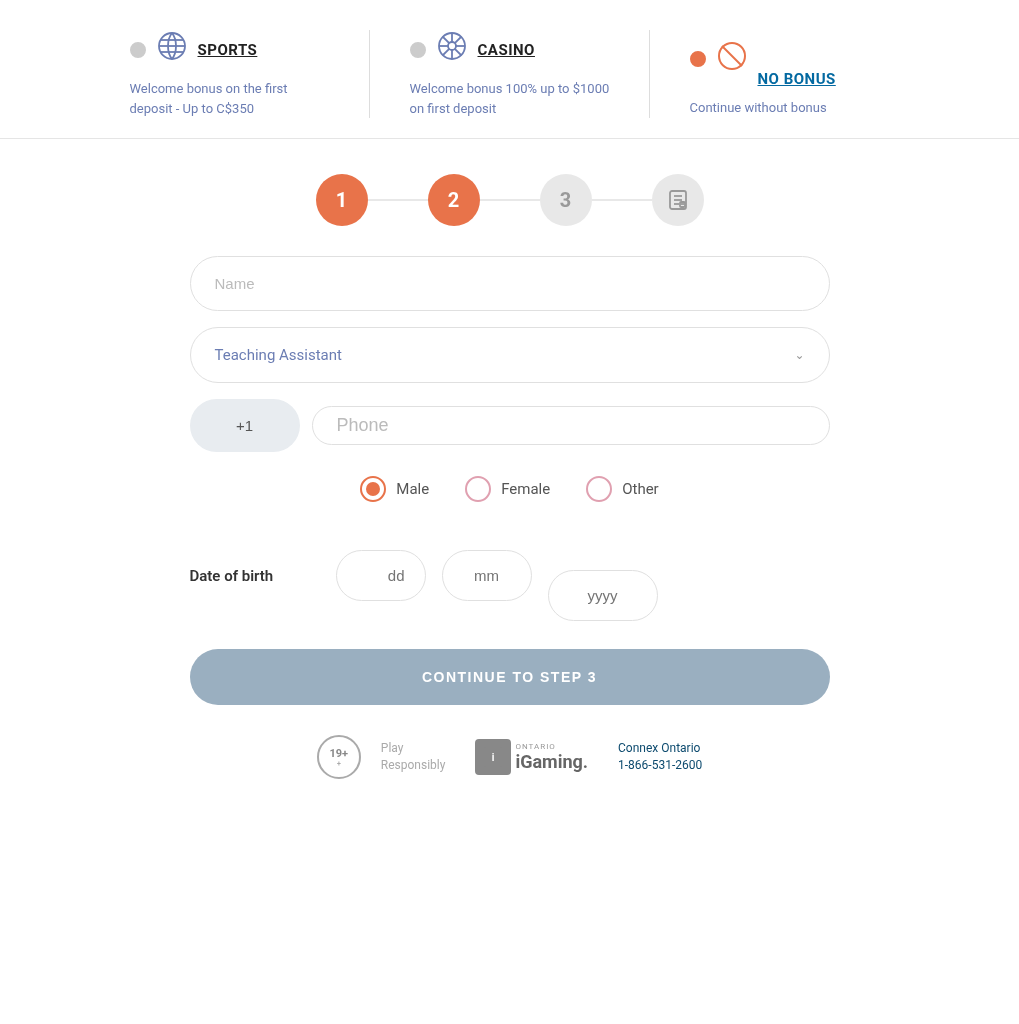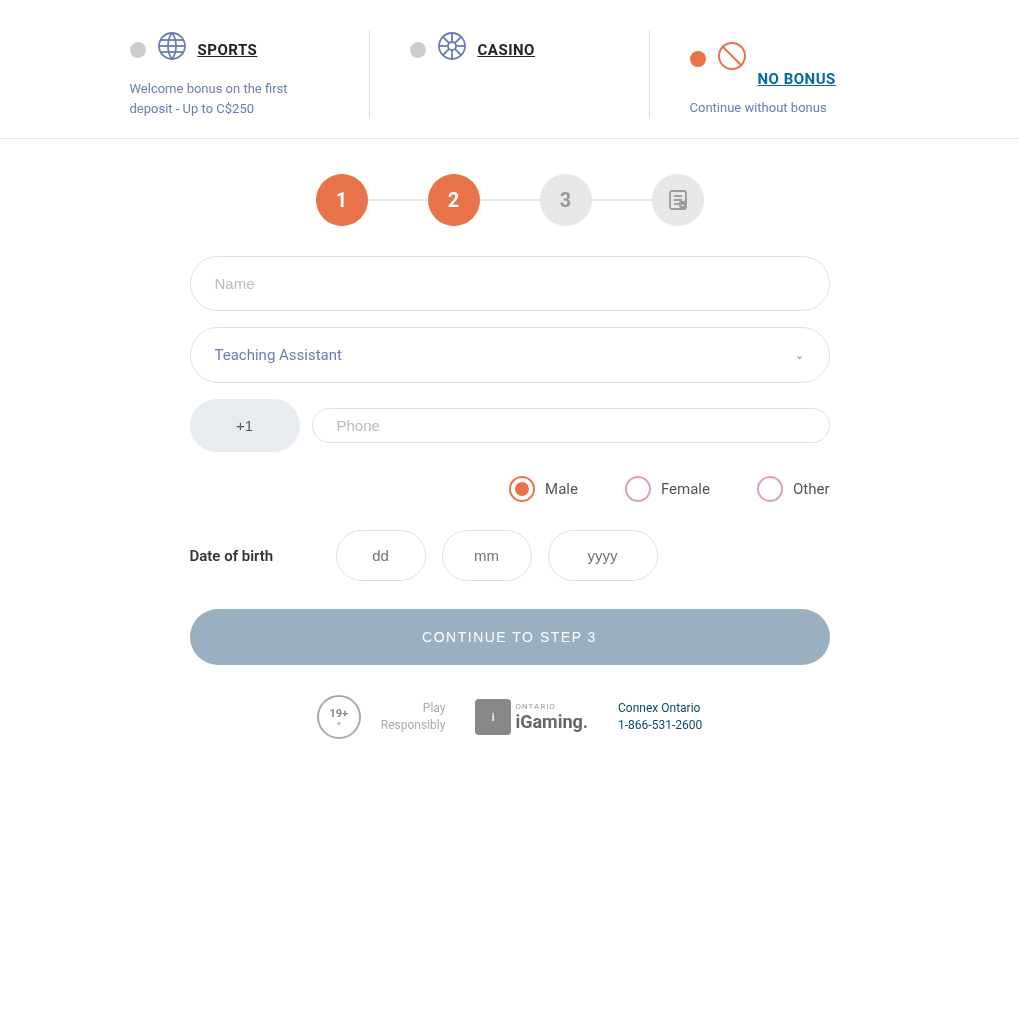--- a/index.html
+++ b/index.html
@@ -174,35 +174,35 @@
       font-weight: 500;
       cursor: pointer;
       min-width: 110px;
       text-align: center;
     }
     .phone-input {
       flex: 1;
       padding: 8px 24px;
       border: 1.5px solid #e0e0e0;
       border-radius: 30px;
-      font-size: 15px;
+      font-size: 18px;
       color: #4c1d95;
       outline: none;
       background: #fff;
     }
     .phone-input::placeholder {
       color: #bbb;
     }
 
     
     .gender-row {
       display: flex;
       align-items: center;
-      justify-content: flex-end;
-      gap: 47px;
+      justify-content: center;
+      gap: 36px;
       padding: 8px 0;
     }
     .gender-option {
       display: flex;
       align-items: center;
       gap: 10px;
       cursor: pointer;
     }
     .radio-outer {
       width: 26px;
@@ -243,34 +243,34 @@
     .dob-input {
       padding: 16px 20px;
       border: 1.5px solid #e0e0e0;
       border-radius: 30px;
       font-size: 15px;
       color: #bbb;
       text-align: center;
       outline: none;
       background: #fff;
     }
-    .dob-input.dd { width: 90px; }
+    .dob-input.dd { width: 90px; text-align: right; }
     .dob-input.mm { width: 90px; }
-    .dob-input.yyyy { width: 110px; }
+    .dob-input.yyyy { width: 110px; margin-top: 40px; }
 
     
     .continue-btn {
       width: 100%;
       padding: 20px;
       background: #9aafc0;
       color: #fff;
       border: none;
       border-radius: 30px;
       font-size: 14px;
-      font-weight: 400;
+      font-weight: 700;
       letter-spacing: 1.5px;
       text-transform: uppercase;
       cursor: pointer;
       margin-top: 8px;
     }
 
     
     .footer {
       display: flex;
       align-items: center;
@@ -294,21 +294,20 @@
       justify-content: center;
       font-size: 11px;
       font-weight: 700;
       color: #888;
       flex-direction: column;
     }
     .footer-text {
       font-size: 12px;
       color: #aaa;
       line-height: 1.4;
-      text-align: right;
     }
     .igaming-logo {
       display: flex;
       align-items: center;
       gap: 4px;
     }
     .igaming-icon {
       width: 36px;
       height: 36px;
       background: #888;
@@ -339,21 +338,21 @@
           <circle cx="16" cy="16" r="13"></circle>
           <path d="M16 3 C16 3 12 8 12 16 C12 24 16 29 16 29"></path>
           <path d="M16 3 C16 3 20 8 20 16 C20 24 16 29 16 29"></path>
           <path d="M3 16 L29 16"></path>
           <path d="M4 10 L28 10"></path>
           <path d="M4 22 L28 22"></path>
         </svg>
       </span>
       <span class="bonus-title">SPORTS</span>
     </div>
-    <span class="bonus-desc">Welcome bonus on the first deposit - Up to C$250</span>
+    <span class="bonus-desc">Welcome bonus on the first deposit - Up to C$350</span>
   </div>
 
   <div class="bonus-option">
     <div class="bonus-header">
       <div class="bonus-radio"></div>
       <span class="bonus-icon">
         <svg width="32" height="32" viewBox="0 0 32 32" fill="none" stroke="#6b7db3" stroke-width="1.8">
           <circle cx="16" cy="16" r="13"></circle>
           <circle cx="16" cy="16" r="4"></circle>
           <line x1="16" y1="3" x2="16" y2="12"></line>
@@ -361,20 +360,21 @@
           <line x1="3" y1="16" x2="12" y2="16"></line>
           <line x1="20" y1="16" x2="29" y2="16"></line>
           <line x1="6.5" y1="6.5" x2="13.2" y2="13.2"></line>
           <line x1="18.8" y1="18.8" x2="25.5" y2="25.5"></line>
           <line x1="25.5" y1="6.5" x2="18.8" y2="13.2"></line>
           <line x1="13.2" y1="18.8" x2="6.5" y2="25.5"></line>
         </svg>
       </span>
       <span class="bonus-title">CASINO</span>
     </div>
+    <span class="bonus-desc">Welcome bonus 100% up to $1000 on first deposit</span>
   </div>
 
   <div class="bonus-option">
     <div class="bonus-header">
       <div class="bonus-radio active"></div>
       <span class="bonus-icon">
         <svg width="32" height="32" viewBox="0 0 32 32" fill="none" stroke="#e8734a" stroke-width="2">
           <circle cx="16" cy="16" r="13"></circle>
           <line x1="6" y1="6" x2="26" y2="26"></line>
         </svg>

